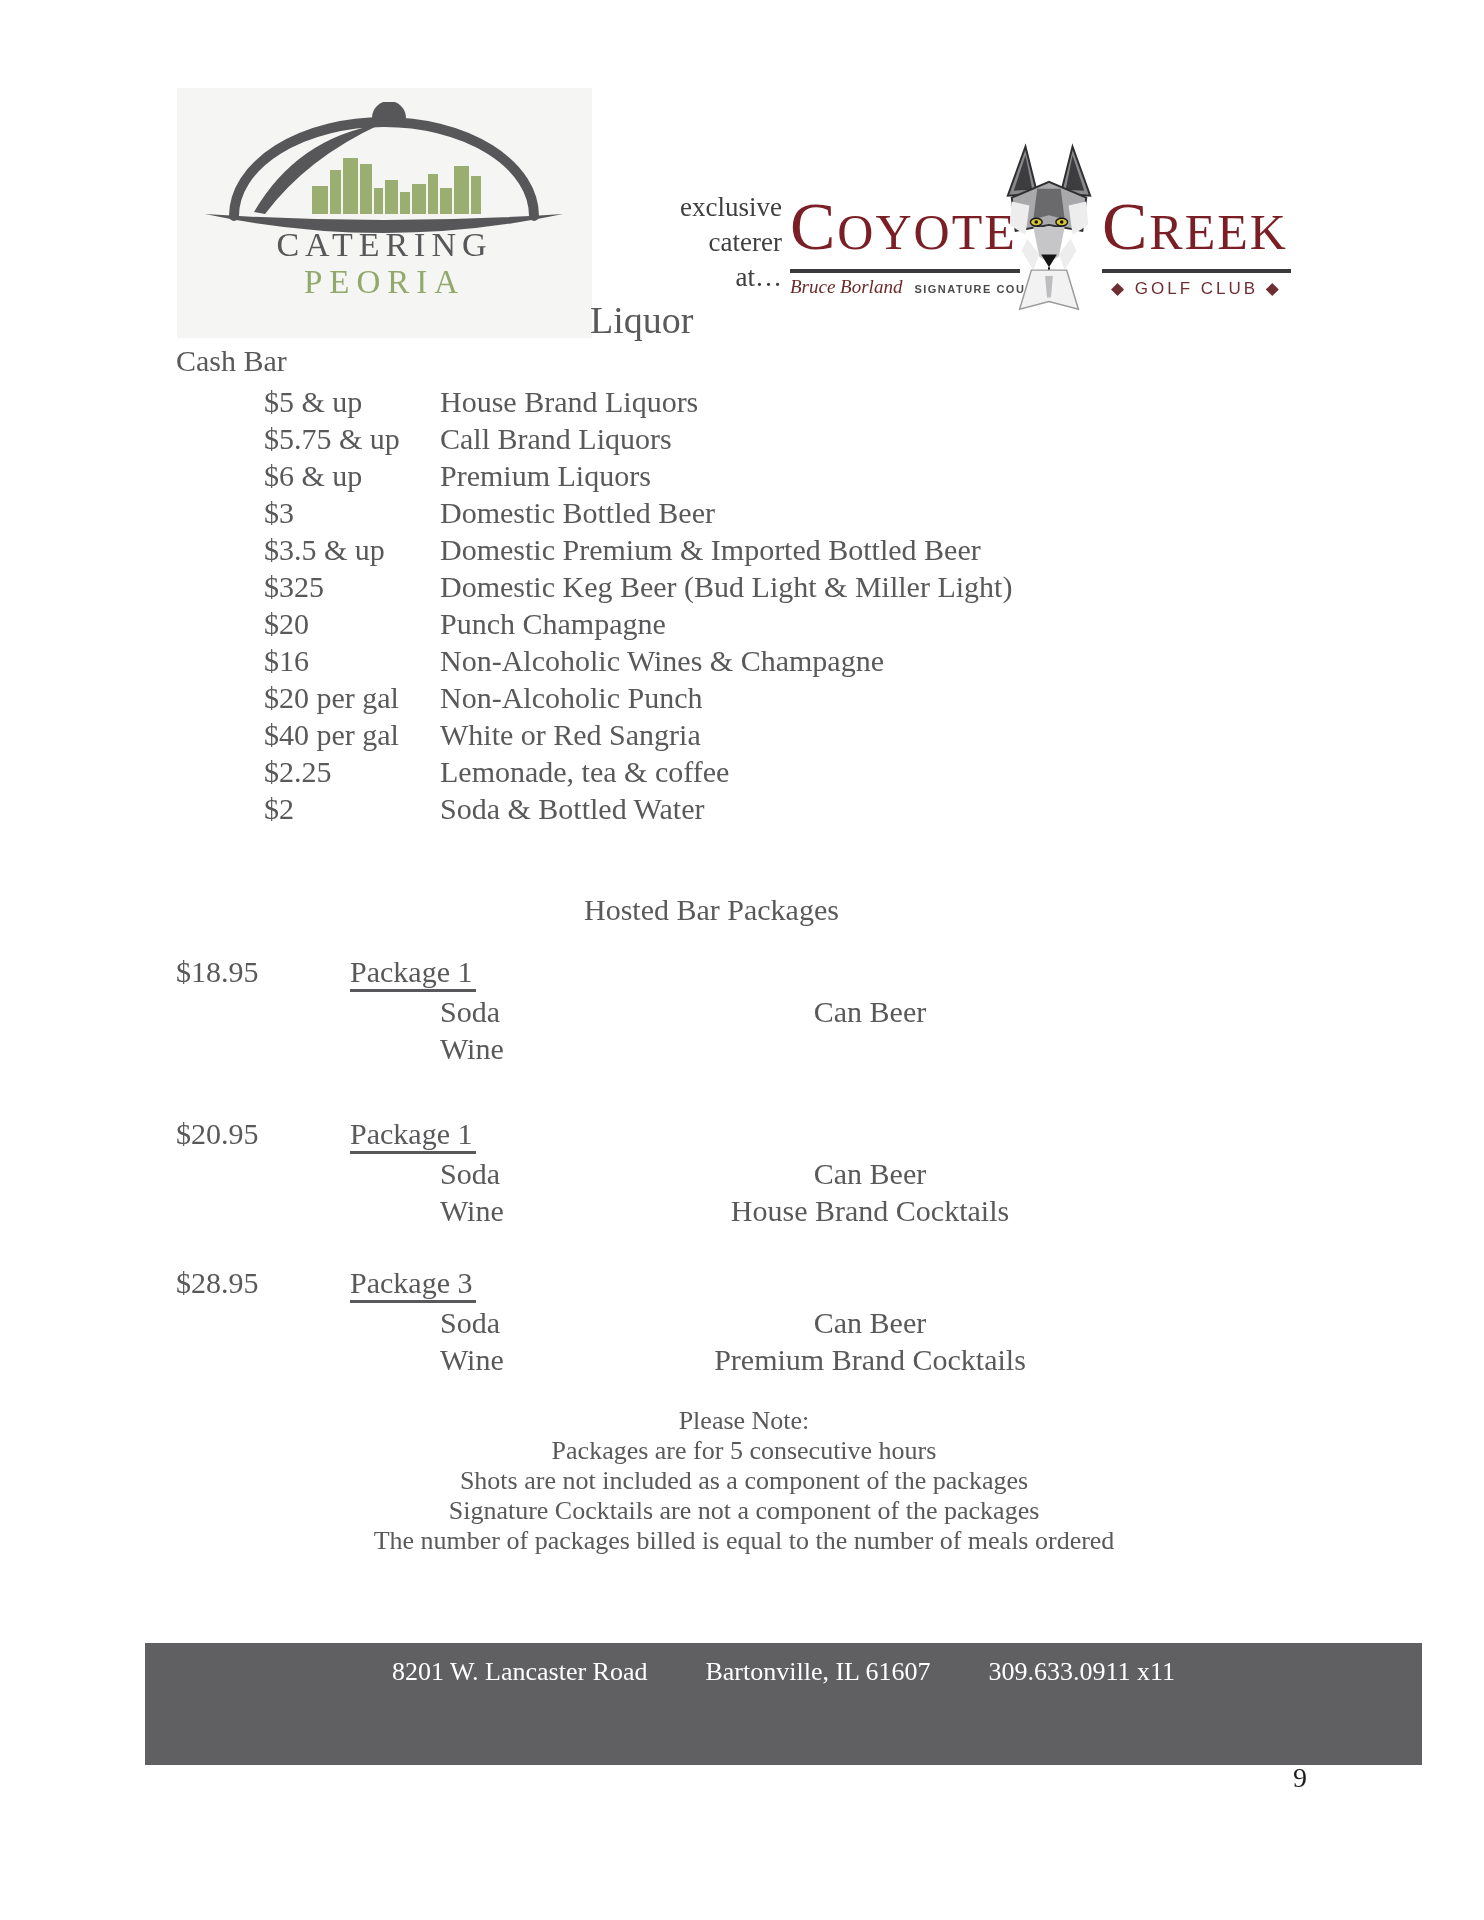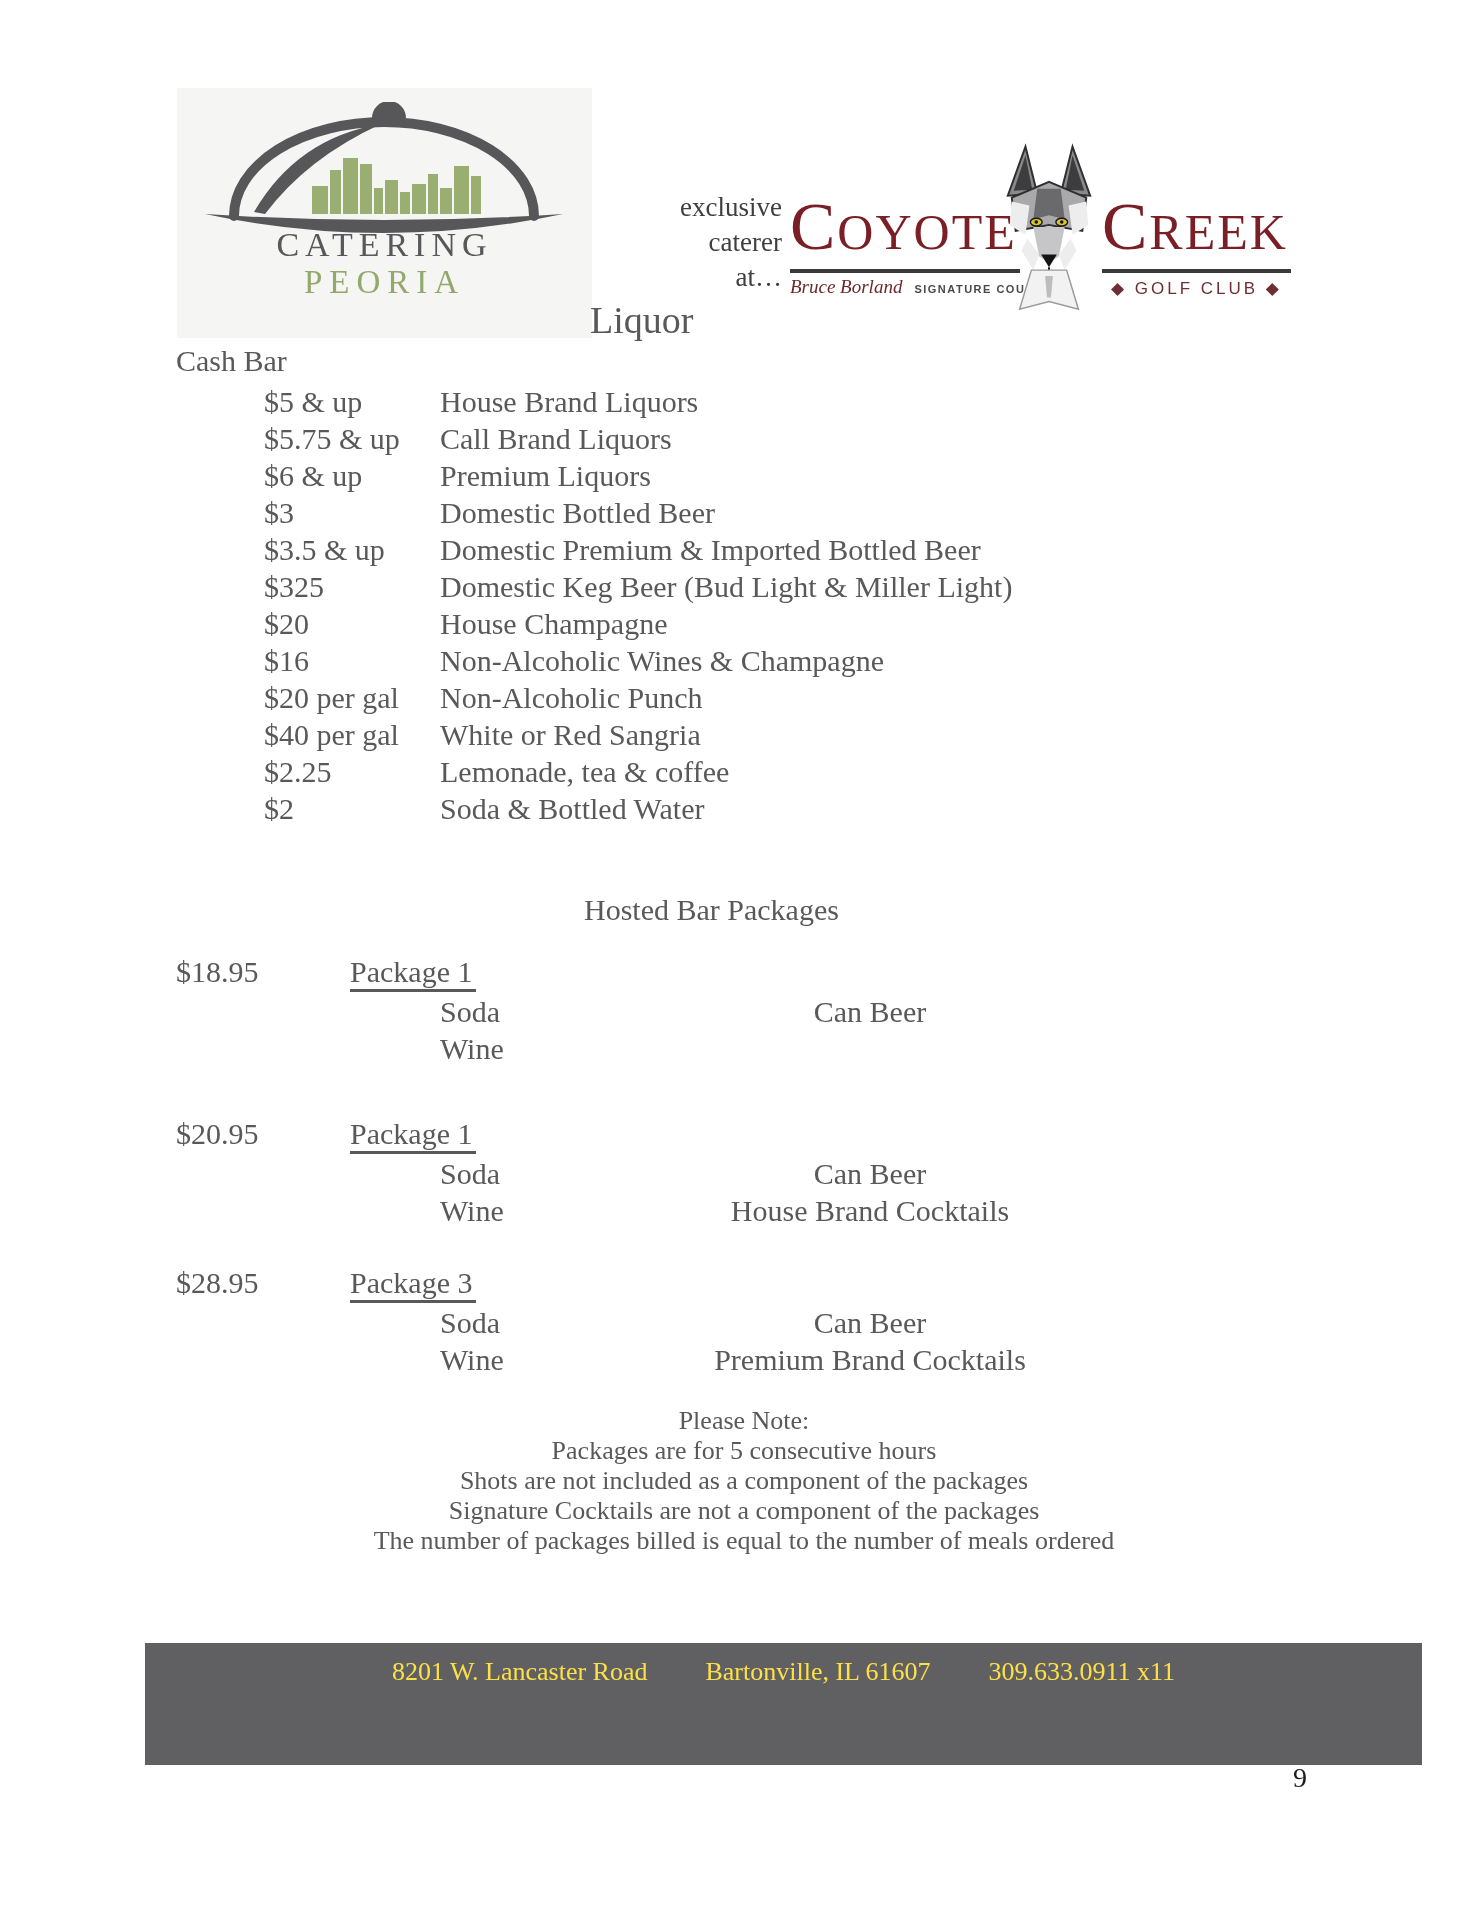--- a/index.html
+++ b/index.html
@@ -51,21 +51,21 @@
   .pkg-left2{position:absolute;left:264px;top:77px;}
   .pkg-right1{position:absolute;left:464px;top:40px;width:460px;text-align:center;}
   .pkg-right2{position:absolute;left:464px;top:77px;width:460px;text-align:center;}
 
   .notes{left:144px;top:1406px;width:1200px;text-align:center;
     font-size:26px;line-height:30px;}
 
   
   .footer-bar{left:145px;top:1643px;width:1277px;height:122px;background:#606062;
     display:flex;flex-direction:column;align-items:center;
-    font-size:26px;color:#fde047;}
+    font-size:26px;color:#ffffff;}
   .footer-line1{margin-top:14px;display:flex;gap:58px;white-space:nowrap;}
   .footer-line2{margin-top:28px;display:flex;gap:36px;white-space:nowrap;}
 
   .page-number{left:1293px;top:1762px;font-size:28px;color:#1c1c1c;}
 </style>
 </head>
 <body>
 
 <div class="page">
 
@@ -157,21 +157,21 @@
     <div class="price-row">
       <span class="price-cell">$3</span><span>Domestic Bottled Beer</span>
     </div>
     <div class="price-row">
       <span class="price-cell">$3.5 &amp; up</span><span>Domestic Premium &amp; Imported Bottled Beer</span>
     </div>
     <div class="price-row">
       <span class="price-cell">$325</span><span>Domestic Keg Beer (Bud Light &amp; Miller Light)</span>
     </div>
     <div class="price-row">
-      <span class="price-cell">$20</span><span>House Champagne</span>
+      <span class="price-cell">$20</span><span>Punch Champagne</span>
     </div>
     <div class="price-row">
       <span class="price-cell">$16</span><span>Non-Alcoholic Wines &amp; Champagne</span>
     </div>
     <div class="price-row">
       <span class="price-cell">$20 per gal</span><span>Non-Alcoholic Punch</span>
     </div>
     <div class="price-row">
       <span class="price-cell">$40 per gal</span><span>White or Red Sangria</span>
     </div>

